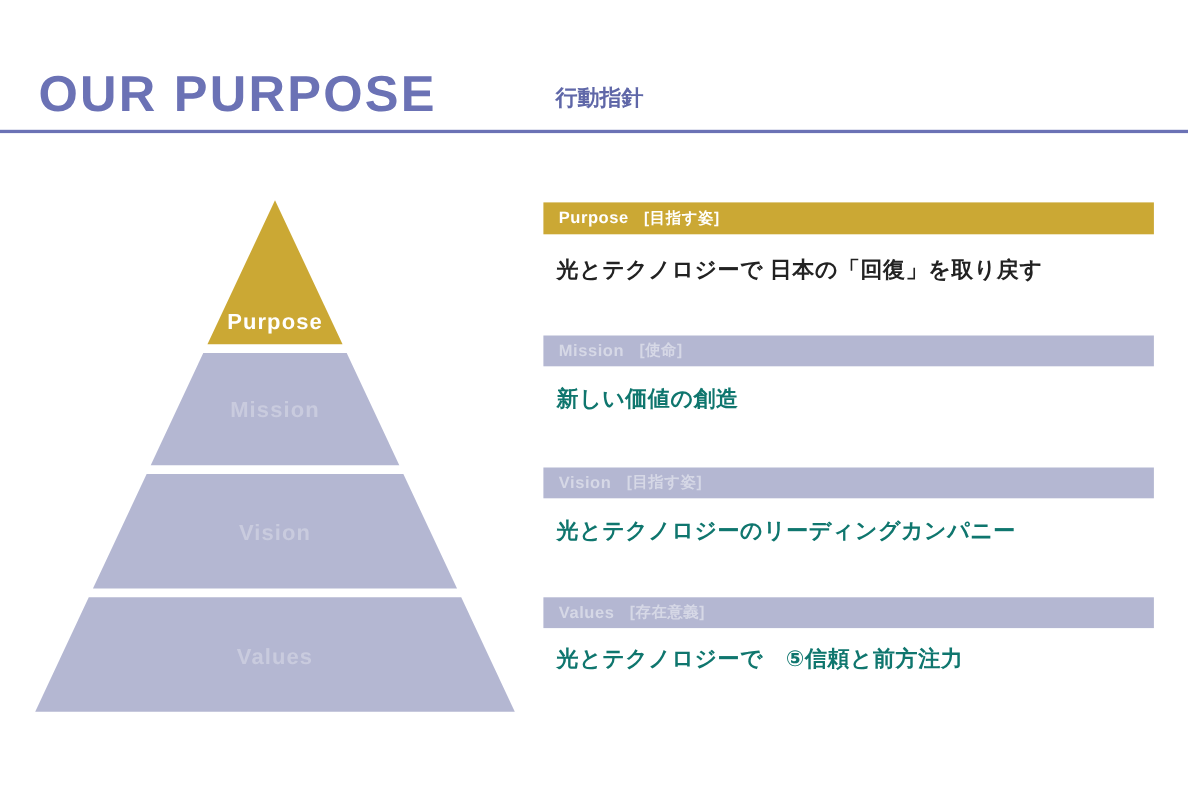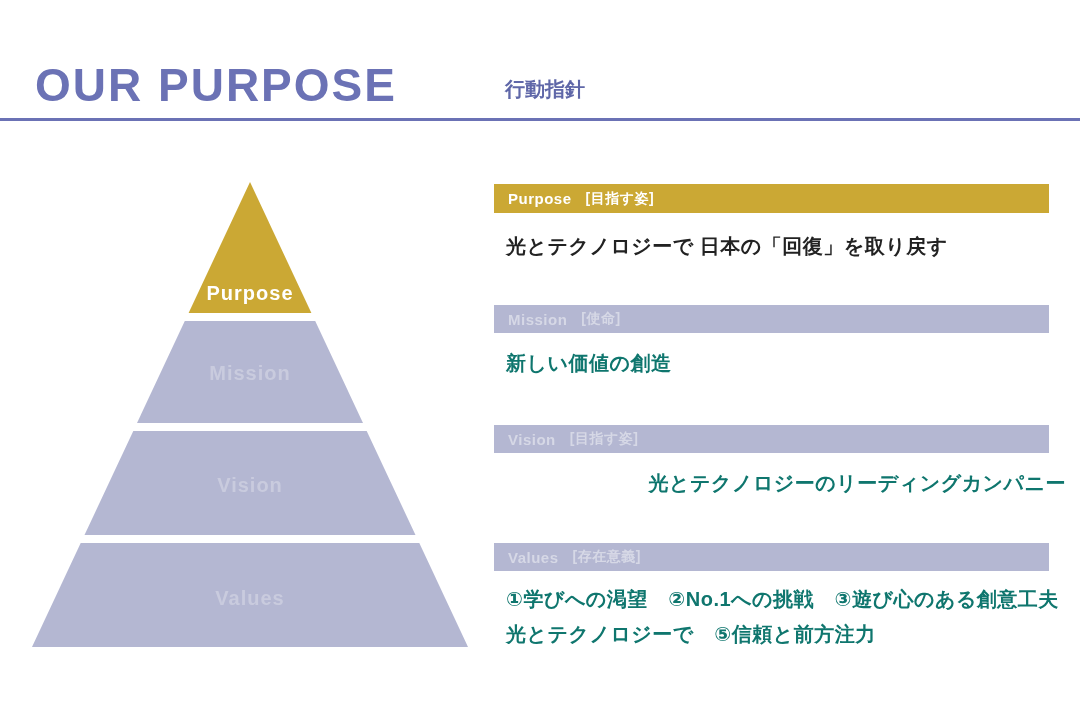--- a/index.html
+++ b/index.html
@@ -117,24 +117,23 @@
   <div class="bar bar-lav" style="top:305px;">
     <span class="en">Mission</span>
     <span class="ja">[使命]</span>
   </div>
   <div class="body-text body-gray" style="top:346px;">新しい価値の創造</div>
 
   <div class="bar bar-lav" style="top:425px;">
     <span class="en">Vision</span>
     <span class="ja">[目指す姿]</span>
   </div>
-  <div class="body-text body-gray" style="top:466px;text-align:right;">光とテクノロジーのリーディングカンパニー</div>
+  <div class="body-text body-gray" style="top:466px;">光とテクノロジーのリーディングカンパニー</div>
 
   <div class="bar bar-lav" style="top:543px;">
     <span class="en">Values</span>
     <span class="ja">[存在意義]</span>
   </div>
   <div class="body-text body-gray" style="top:582px;">
-    <div>①学びへの渇望　②No.1への挑戦　③遊び心のある創意工夫</div>
     <div>光とテクノロジーで　⑤信頼と前方注力</div>
   </div>
 
 </div>
 
 </body></html>

